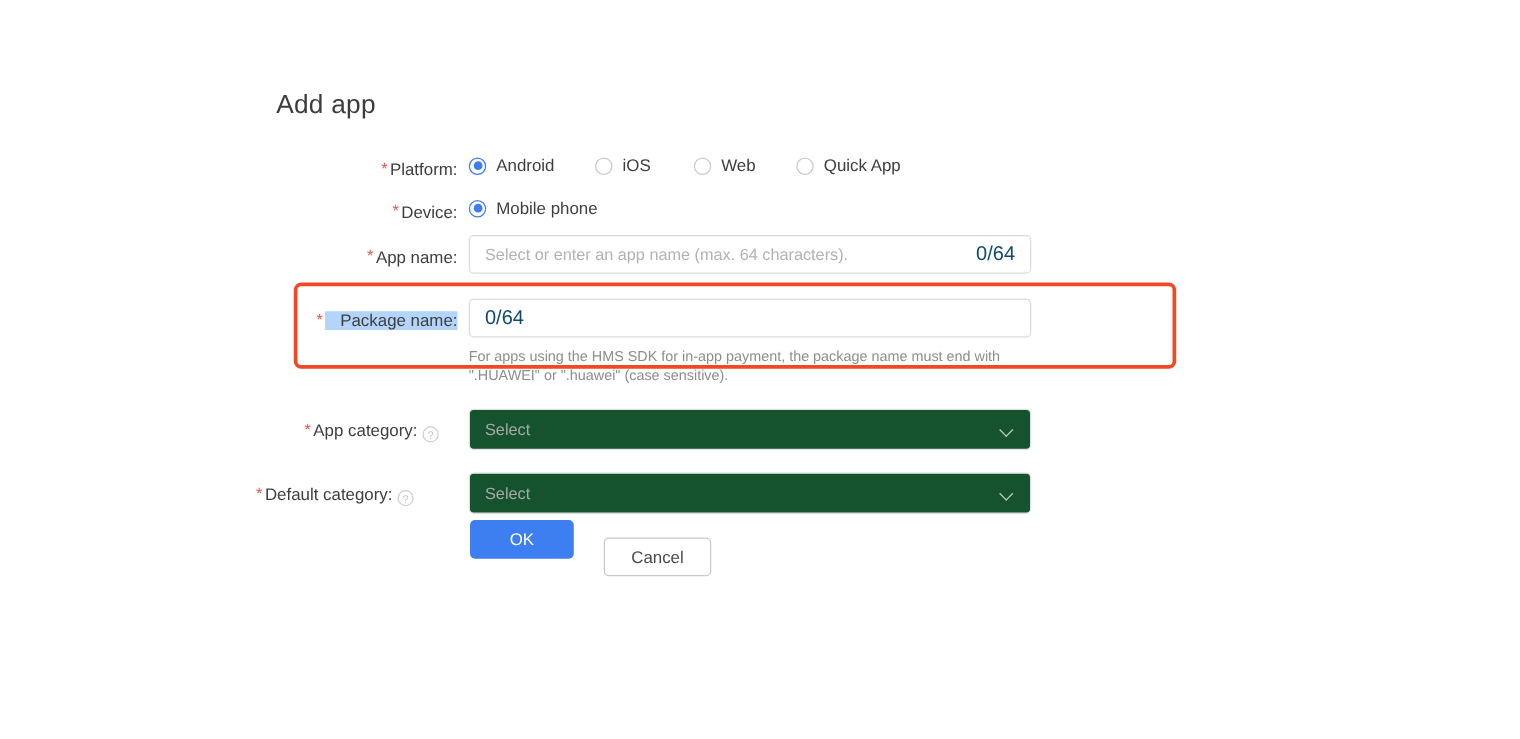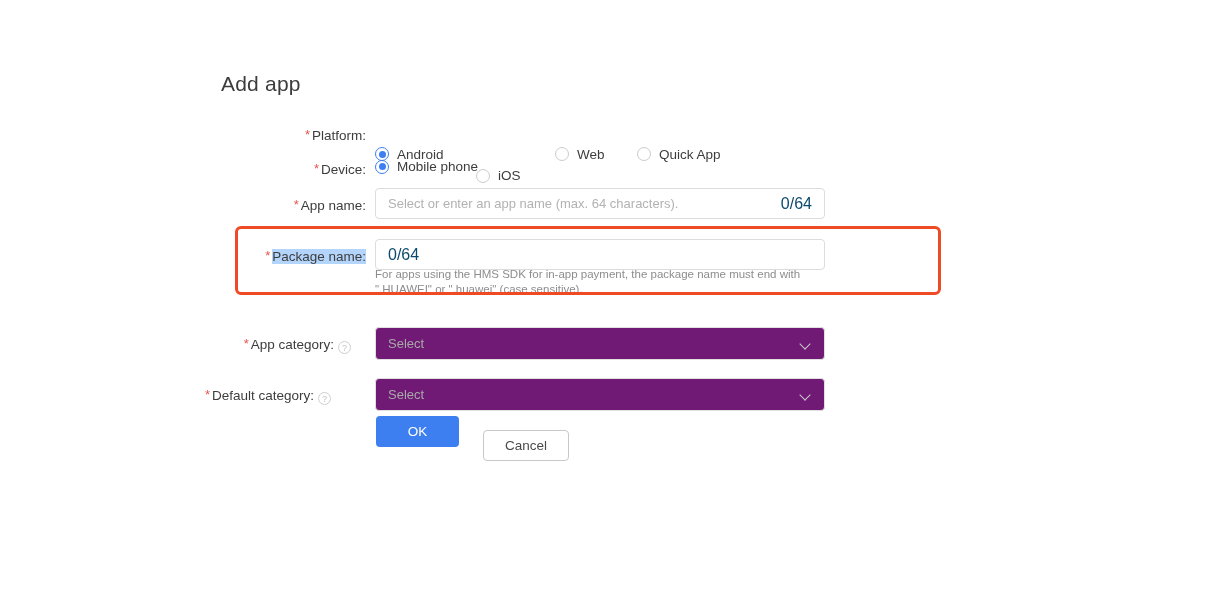--- a/index.html
+++ b/index.html
@@ -47,20 +47,21 @@
   }
   .label .req {
     color: #e8554d;
     font-size: 13px;
     margin-right: 2px;
     vertical-align: 1px;
   }
   .label-text { color: #3d3d3d; }
   .label-text.selected {
     background: #b4d5fb;
+    padding-left: 12px;
   }
 
   .label-box {
     position: absolute;
     width: 240px;
     text-align: right;
   }
 
   
   .help-icon {
@@ -151,21 +152,21 @@
   }
 
   
   .select-wrap {
     position: absolute;
     left: 375px;
     width: 450px;
     height: 33px;
     border: 1px solid #e0e0e0;
     border-radius: 4px;
-    background: #701a75;
+    background: #14532d;
     box-sizing: border-box;
     display: flex;
     align-items: center;
     padding: 0 12px;
   }
   .select-val {
     font-size: 13px;
     color: #a9a9a9;
     flex: 1 1 auto;
   }
@@ -243,21 +244,21 @@
     <span class="label" style="position:static;">
       <span class="req">*</span><span class="label-text">Platform:</span>
     </span>
   </div>
 
   <div class="radio-group" style="left:375px; top:125px;">
     <div class="radio-item" style="width:101px;">
       <span class="radio checked"></span>
       <span class="radio-label">Android</span>
     </div>
-    <div class="radio-item" style="width:79px;margin-top:43px;">
+    <div class="radio-item" style="width:79px;">
       <span class="radio"></span>
       <span class="radio-label">iOS</span>
     </div>
     <div class="radio-item" style="width:82px;">
       <span class="radio"></span>
       <span class="radio-label">Web</span>
     </div>
     <div class="radio-item">
       <span class="radio"></span>
       <span class="radio-label">Quick App</span>
@@ -291,21 +292,21 @@
   <div class="label-box" style="left:126px; top:247px;">
     <span class="label" style="position:static;">
       <span class="req">*</span><span class="label-text selected">Package name:</span>
     </span>
   </div>
 
   <div class="input-wrap" style="top:239px;">
     <span class="counter">0/64</span>
   </div>
 
-  <div class="hint" style="top:267px;">
+  <div class="hint" style="top:279px;">
     <span class="line">For apps using the HMS SDK for in-app payment, the package name must end with</span>
     <span class="line">".HUAWEI" or ".huawei" (case sensitive).</span>
   </div>
 
   <div class="label-box" style="left:111px; top:335px;">
     <span class="label" style="position:static;">
       <span class="req">*</span><span class="label-text">App category:</span><span class="help-icon">?</span>
     </span>
   </div>
 

